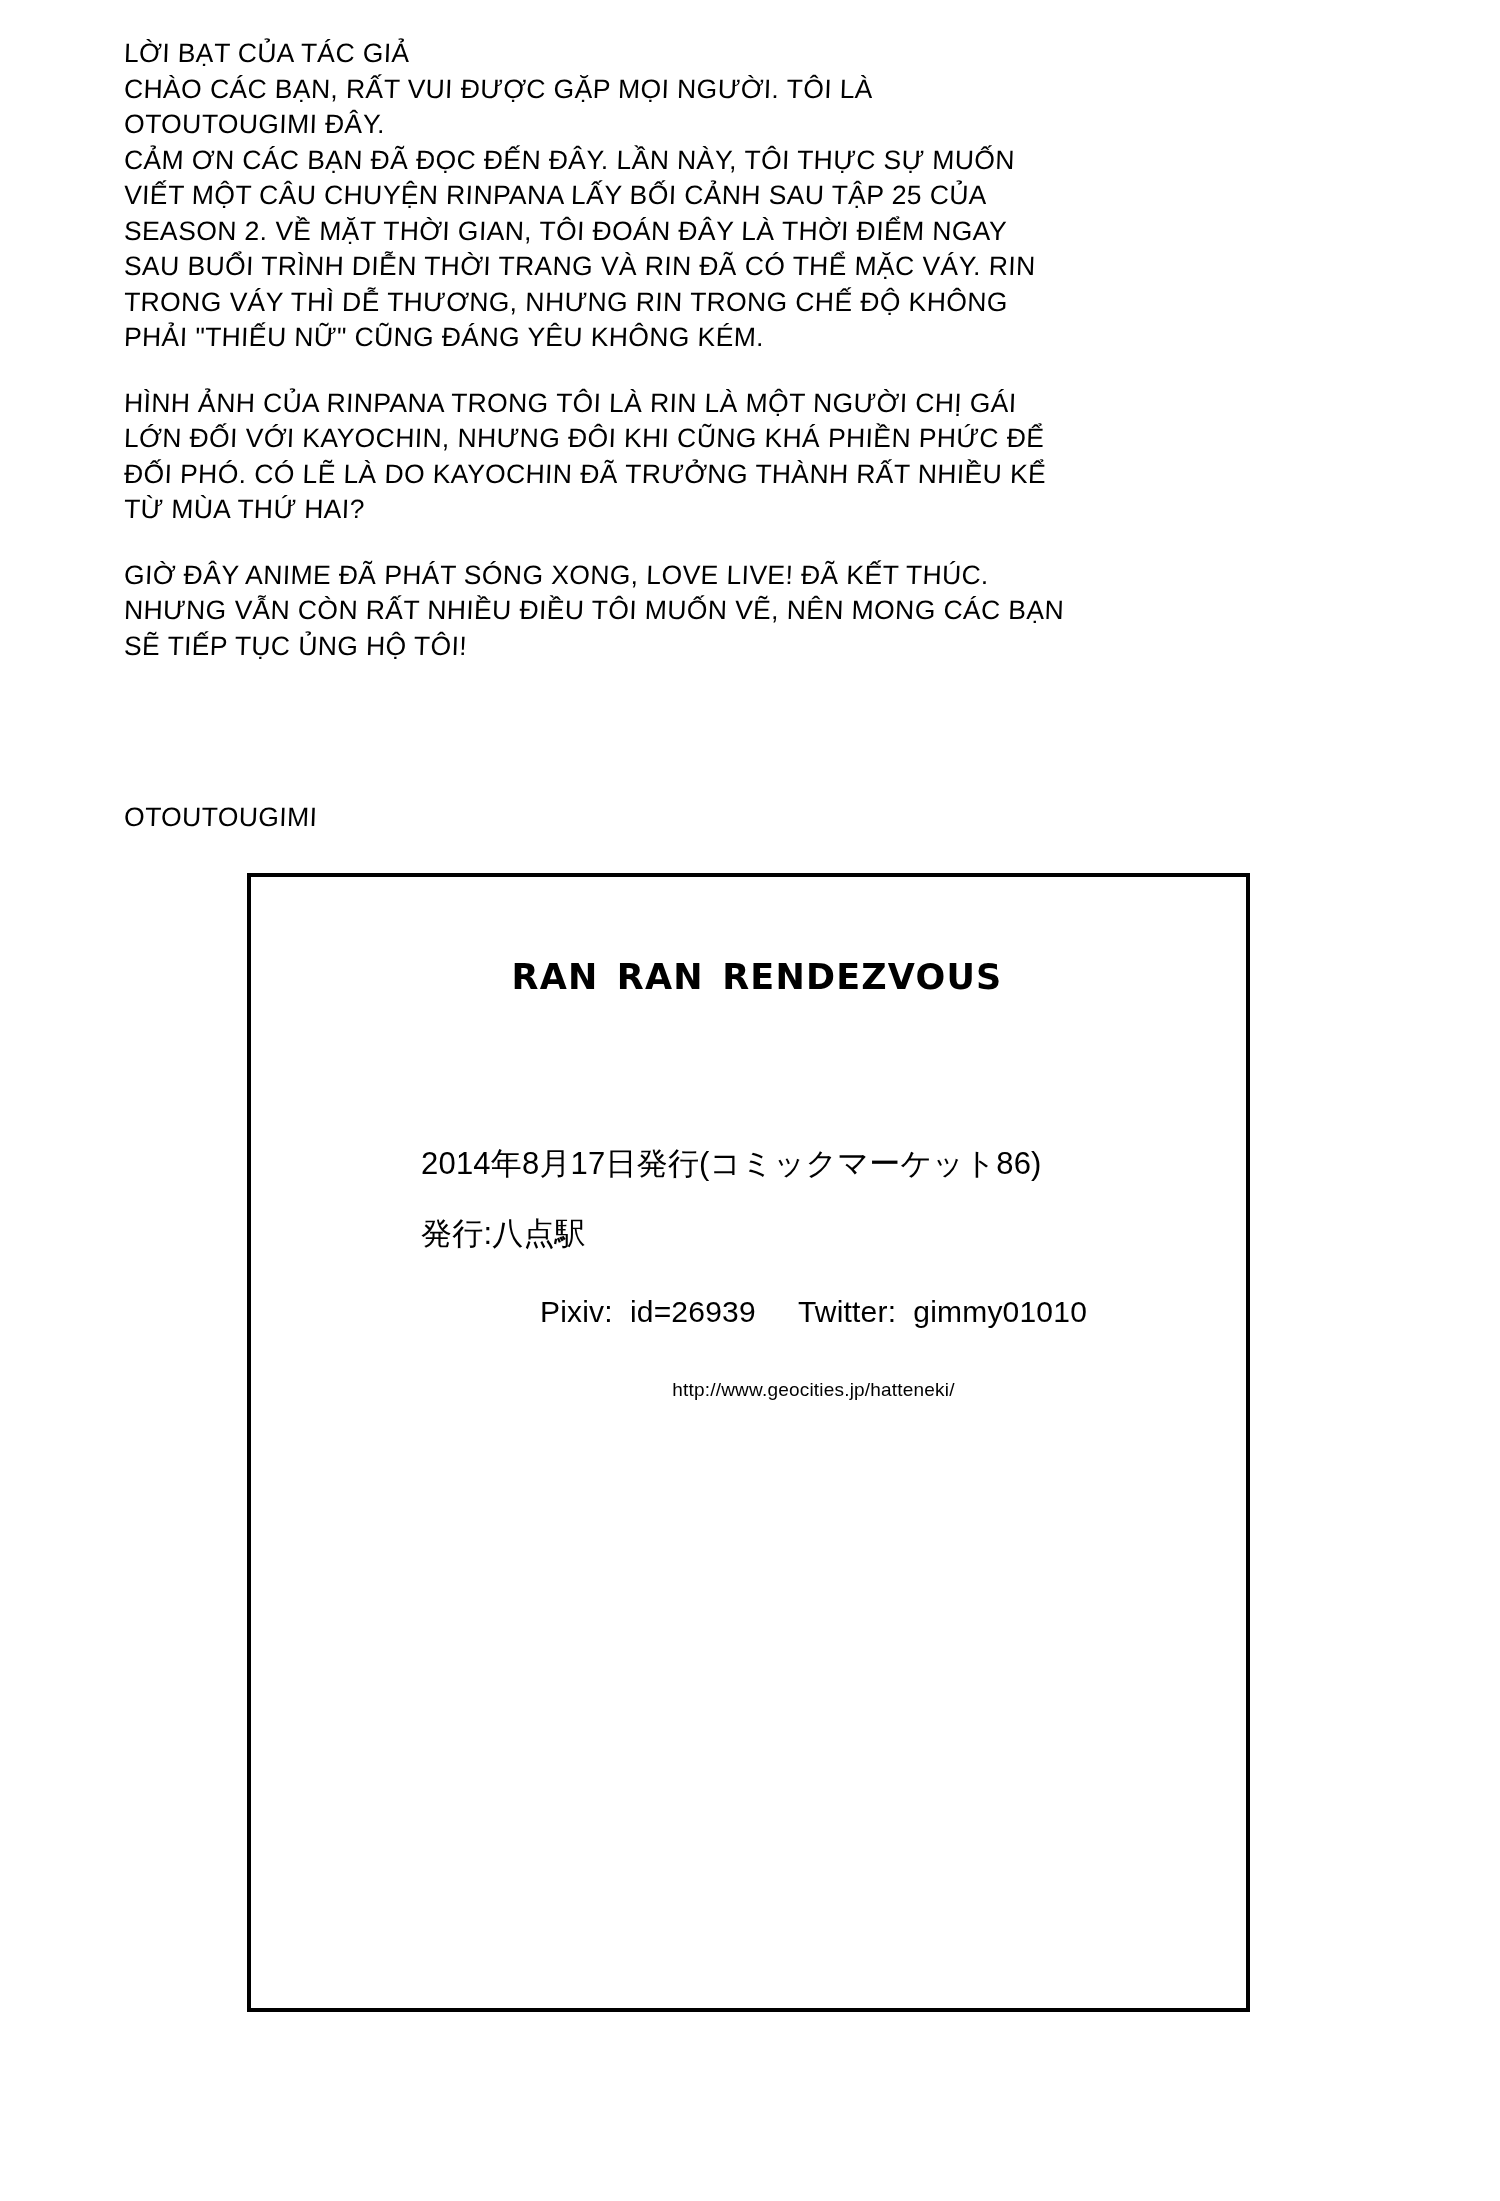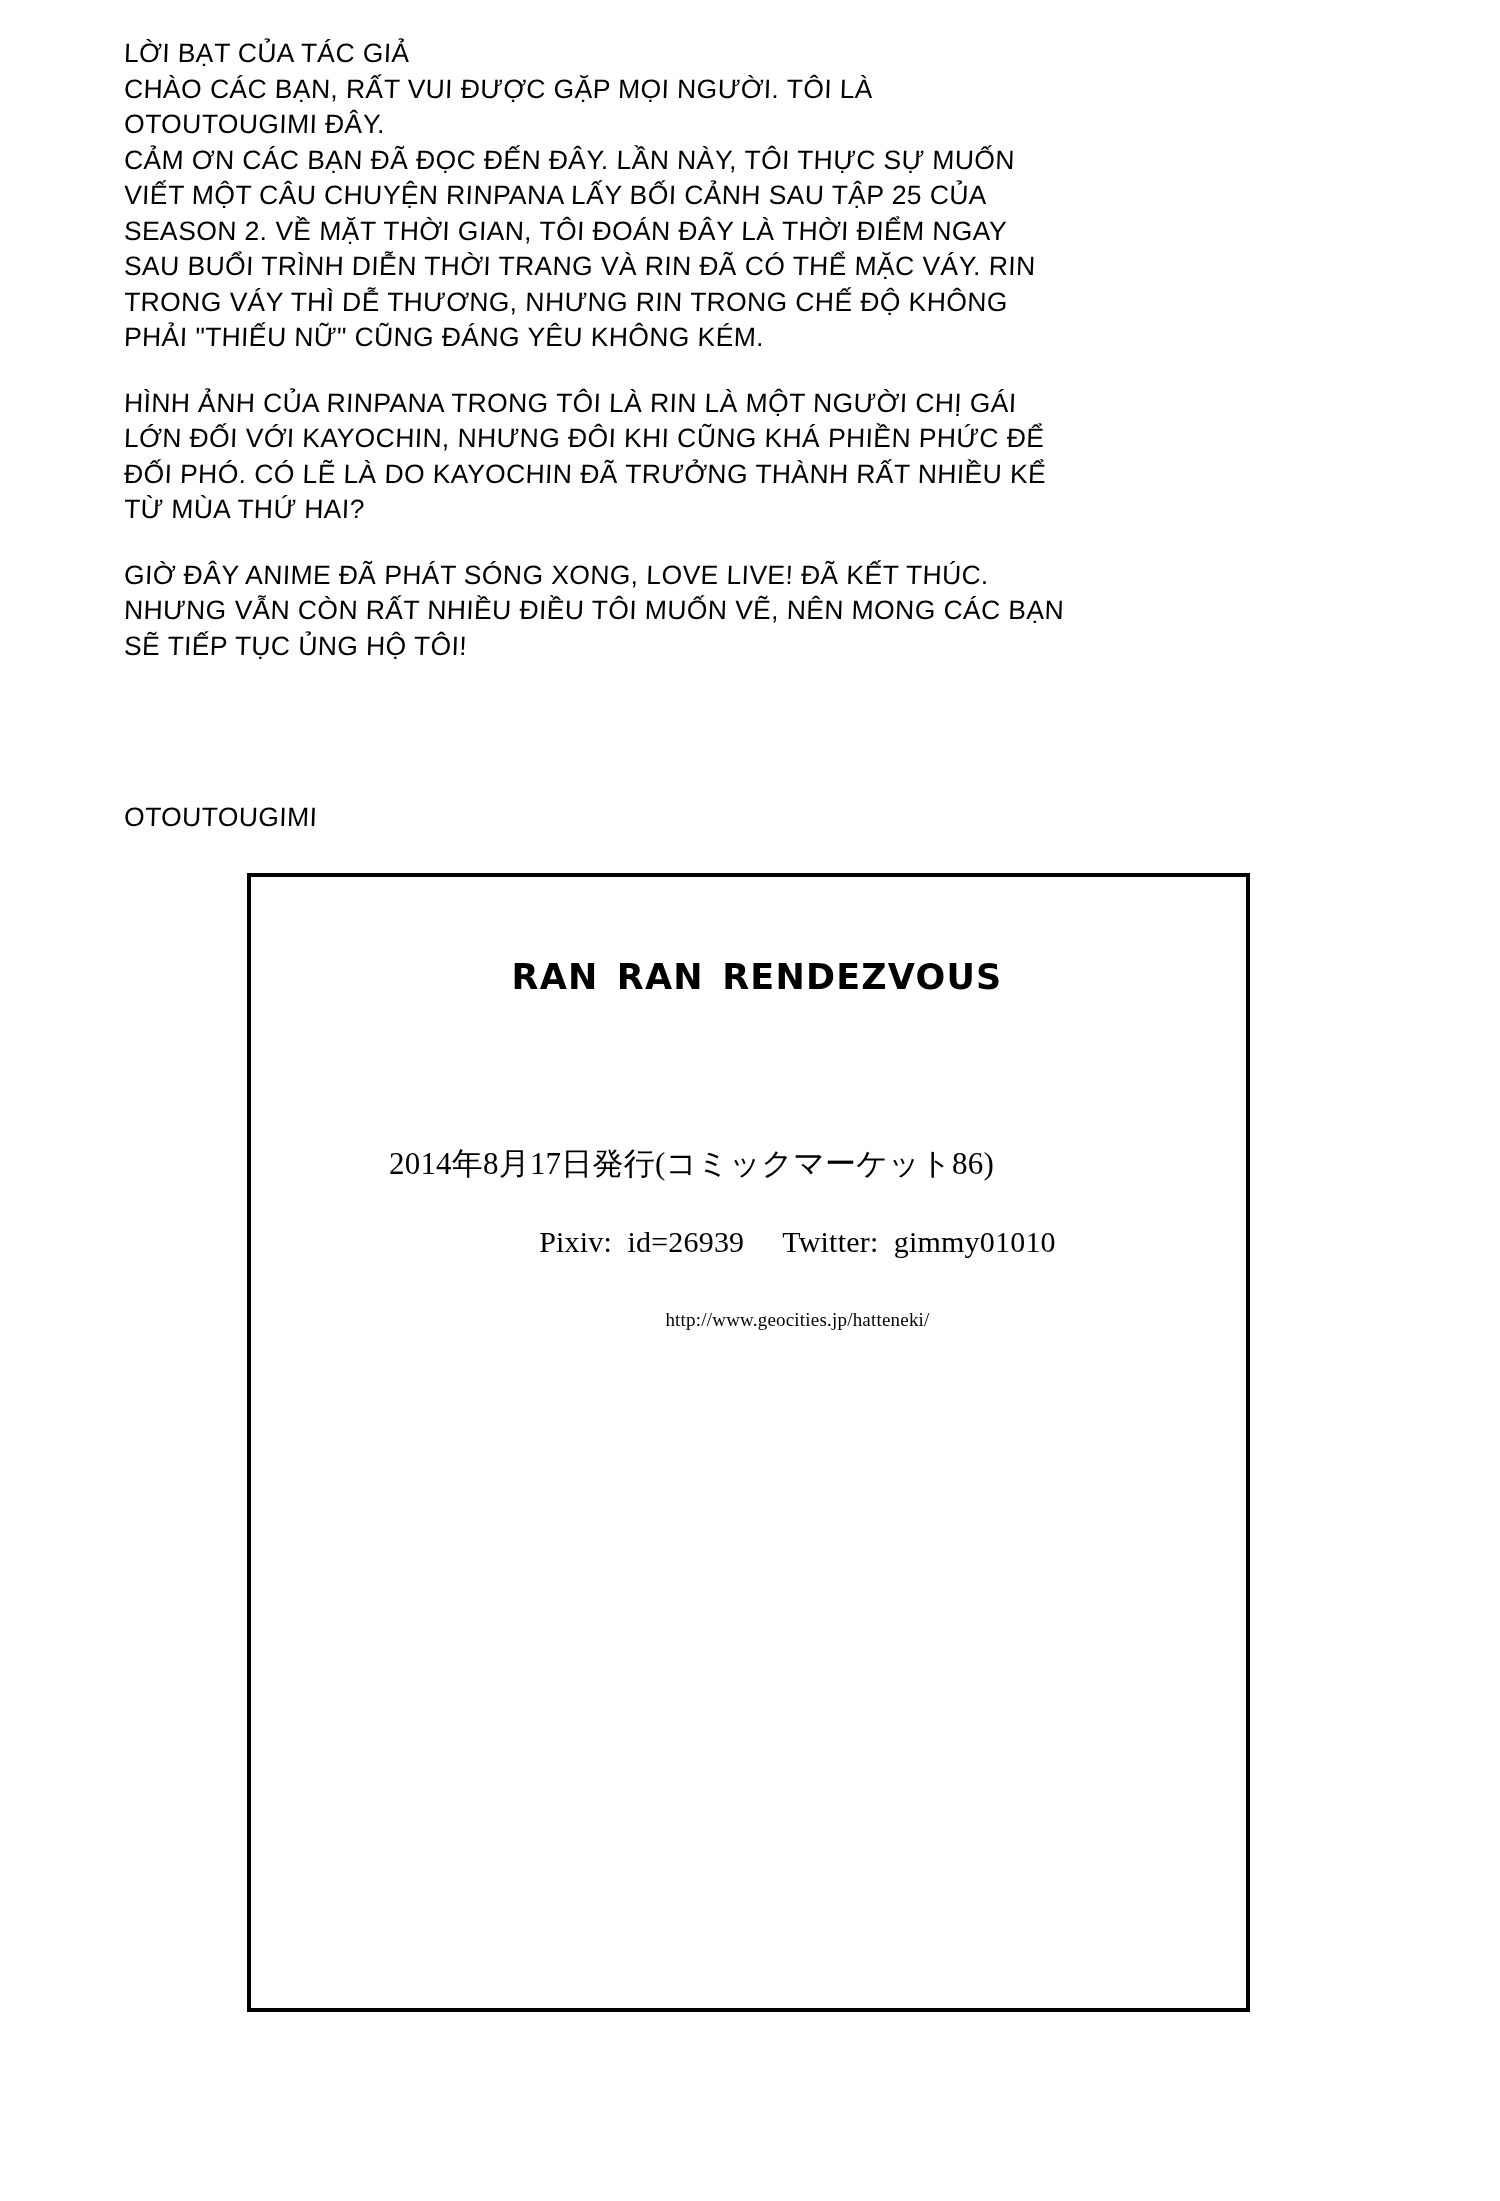--- a/index.html
+++ b/index.html
@@ -90,26 +90,27 @@
   }
 
   .colophon-body {
     position: absolute;
     left: 138px;
     top: 270px;
     right: 40px;
   }
 
   .cb-line {
-    font-family: Liberation Serif, serif;
+    font-family: Liberation Sans, sans-serif;
     font-size: 30px;
     line-height: 34px;
     letter-spacing: 0.2px;
     white-space: pre;
     margin-bottom: 36px;
+    margin-left: 32px;
   }
   .cb-line.jp {
     font-size: 31px;
   }
   .cb-gap-top {
     margin-top: 44px;
     text-align: center;
   }
   .cb-line.url {
     margin-bottom: 4px;
@@ -154,18 +155,19 @@
 
   </div>
 
   <div class="signature">OTOUTOUGIMI</div>
 
   <div class="colophon">
     <div class="colophon-title">RAN RAN RENDEZVOUS</div>
 
     <div class="colophon-body">
       <div class="cb-line jp">2014年8月17日発行(コミックマーケット86)</div>
+      <div class="cb-line jp">発行:八点駅</div>
       <div class="cb-line cb-gap-top">Pixiv:  id=26939     Twitter:  gimmy01010</div>
       <div class="cb-line url cb-gap-top">http://www.geocities.jp/hatteneki/</div>
     </div>
   </div>
 
 </div>
 
 </body></html>

